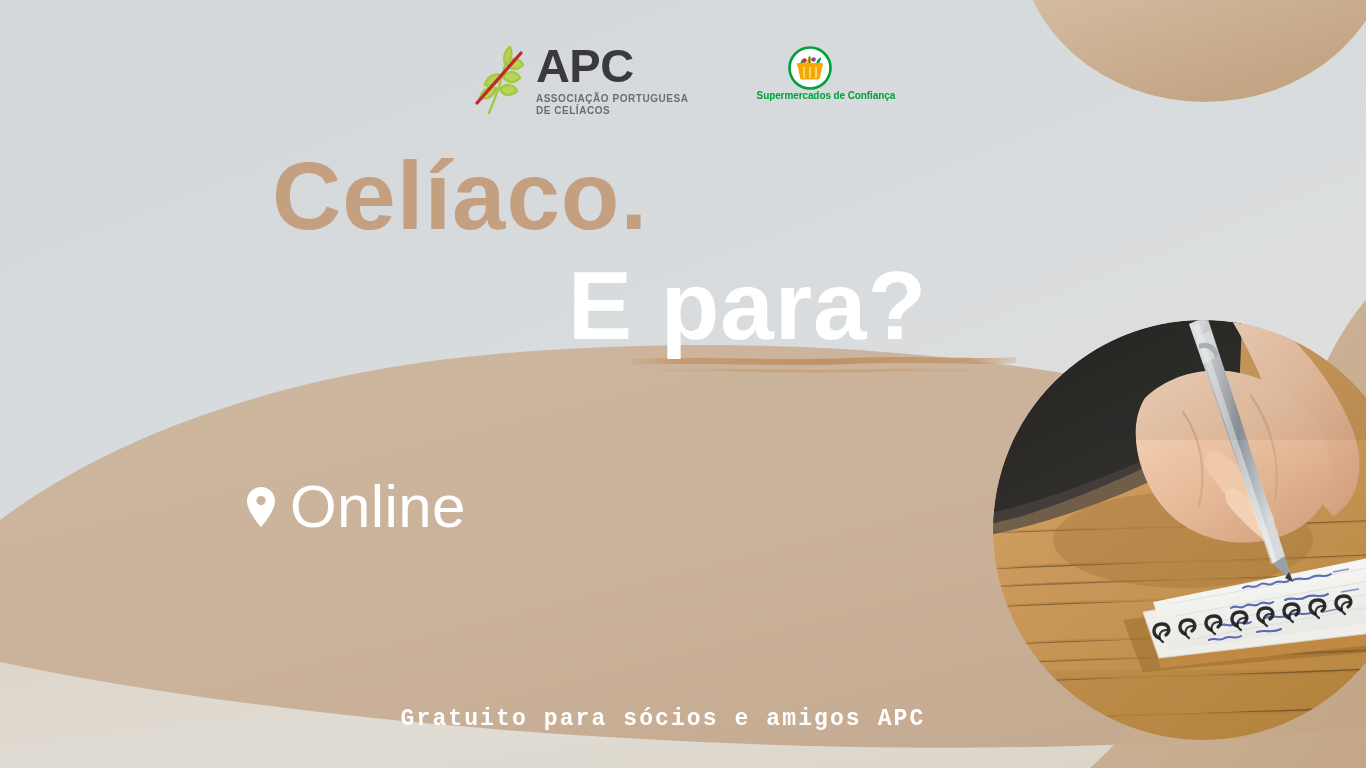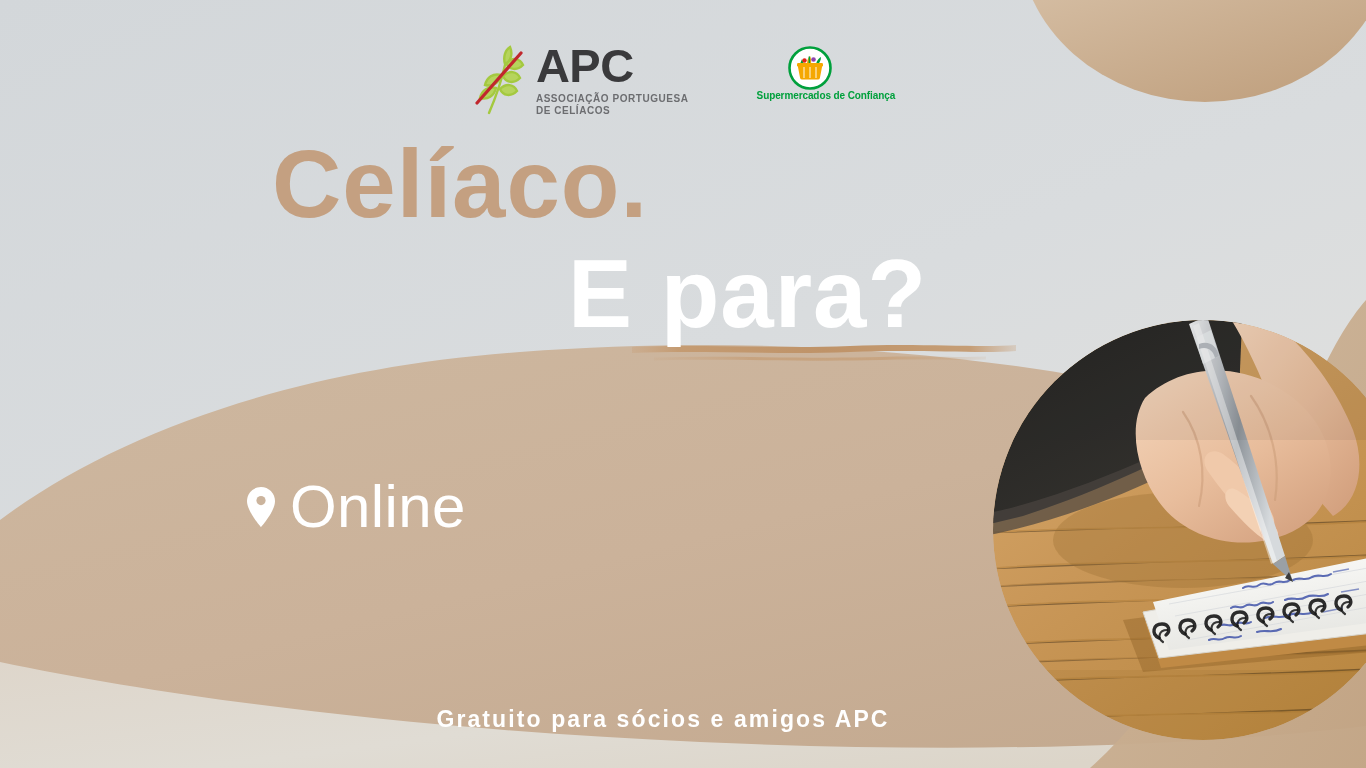--- a/index.html
+++ b/index.html
@@ -93,21 +93,21 @@
     font-weight: bold;
     letter-spacing: -0.1px;
     line-height: 1;
     color: #00a03c;
     margin-left: 32px;
   }
 
   
   .headline-block {
     position: absolute;
-    top: 136px;
+    top: 148px;
     left: 0;
     width: 1050px;
     z-index: 5;
   }
   .headline-line1 {
     font-family: "Liberation Sans", sans-serif;
     font-size: 96px;
     font-weight: bold;
     letter-spacing: 1px;
     line-height: 1;
@@ -172,21 +172,21 @@
     color: #ffffff;
   }
 
   
   .footer-note {
     position: absolute;
     top: 706px;
     left: 0;
     width: 1326px;
     text-align: center;
-    font-family: Liberation Sans, sans-serif;
+    font-family: Liberation Mono, monospace;
     font-size: 23px;
     font-weight: bold;
     letter-spacing: 2.1px;
     color: #ffffff;
     z-index: 5;
   }
 
   
   .photo-circle {
     position: absolute;

